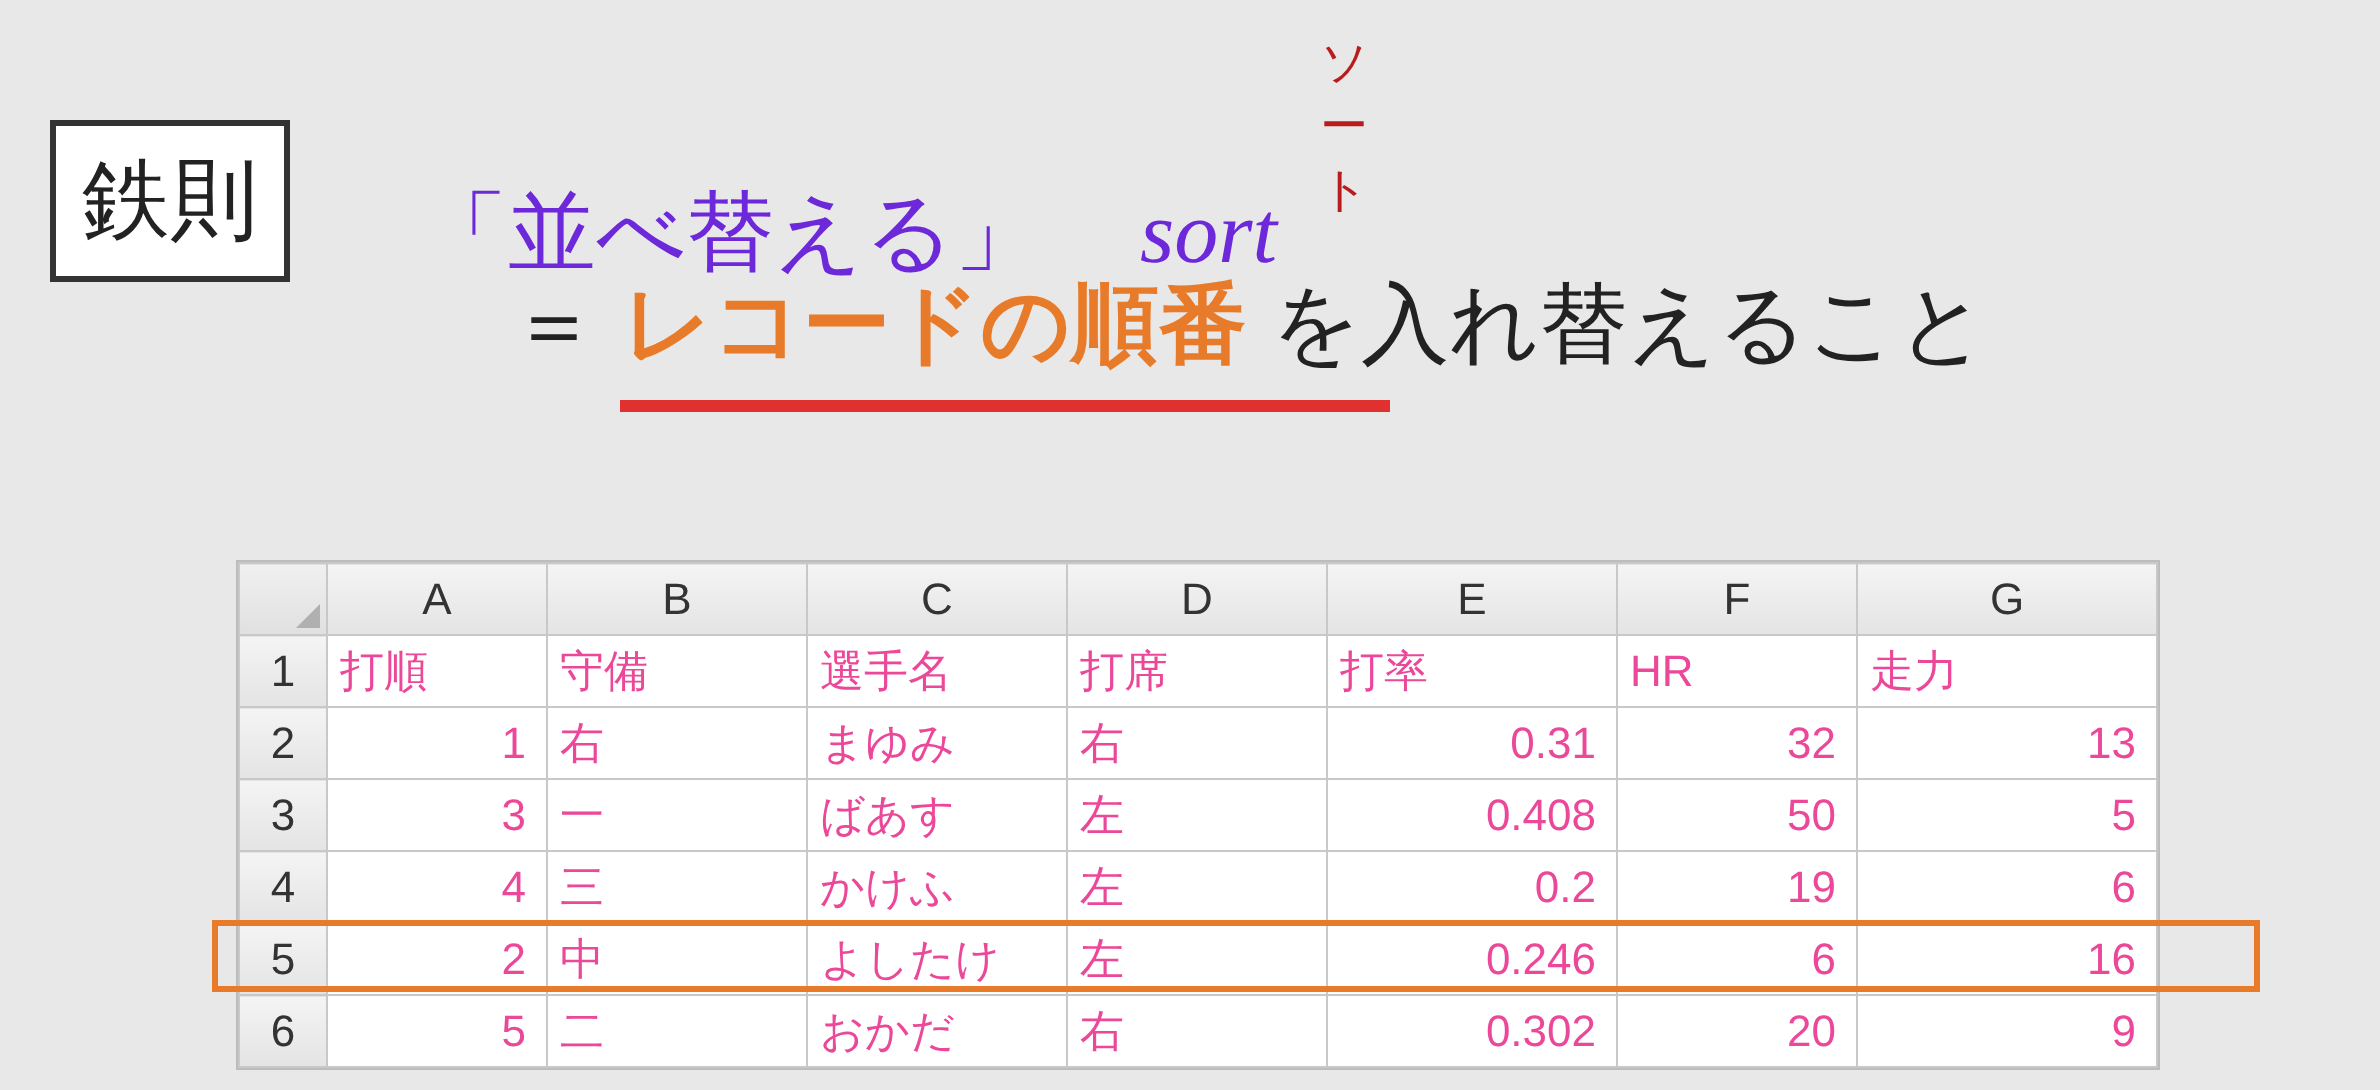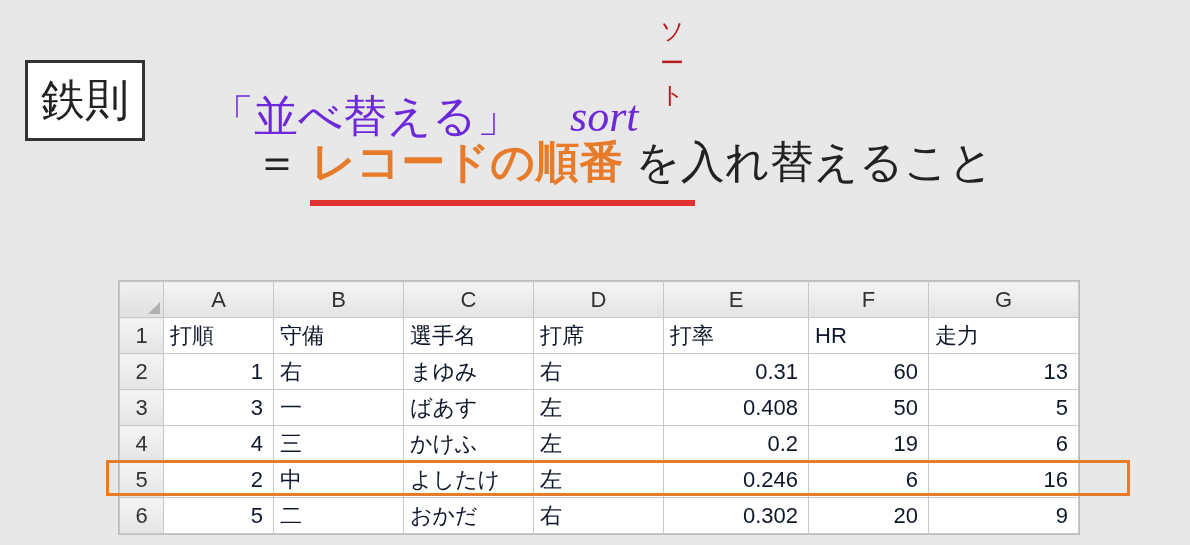--- a/index.html
+++ b/index.html
@@ -72,21 +72,21 @@
       border: 1px solid #bcbcbc;
     }
     table { border-collapse: collapse; }
     td, th {
       border: 1px solid #c8c8c8;
       font-size: 22px;
       font-weight: normal;
       height: 36px;
       padding: 2px 6px;
       background: #fff;
-      color: #0f172a;
+      color: #ec4899;
       text-align: left;
       vertical-align: middle;
     }
     th {
       background: linear-gradient(#f4f4f4, #e4e4e4);
       text-align: center;
       color: #333;
     }
     .rowhdr {
       background: linear-gradient(#f4f4f4, #e4e4e4);
@@ -168,21 +168,21 @@
       <td>HR</td>
       <td>走力</td>
     </tr>
     <tr>
       <td class="rowhdr">2</td>
       <td class="num">1</td>
       <td>右</td>
       <td>まゆみ</td>
       <td>右</td>
       <td class="num">0.31</td>
-      <td class="num">60</td>
+      <td class="num">32</td>
       <td class="num">13</td>
     </tr>
     <tr>
       <td class="rowhdr">3</td>
       <td class="num">3</td>
       <td>一</td>
       <td>ばあす</td>
       <td>左</td>
       <td class="num">0.408</td>
       <td class="num">50</td>

